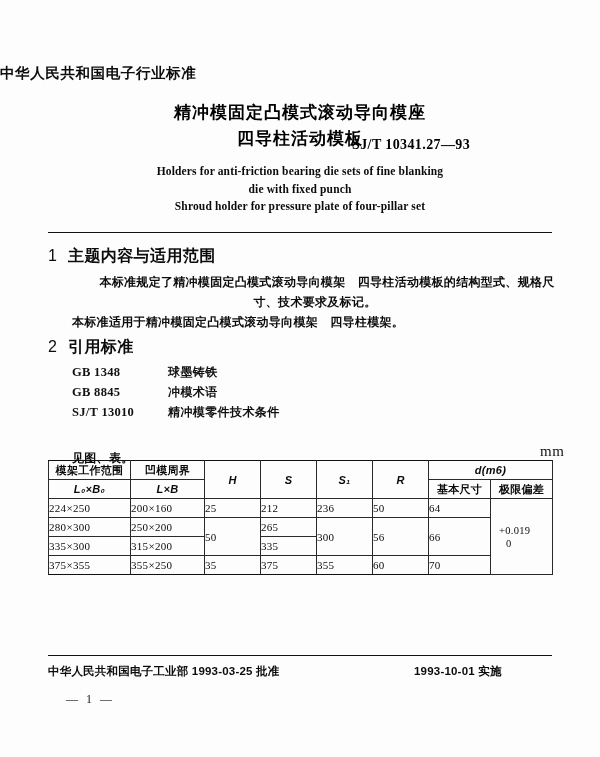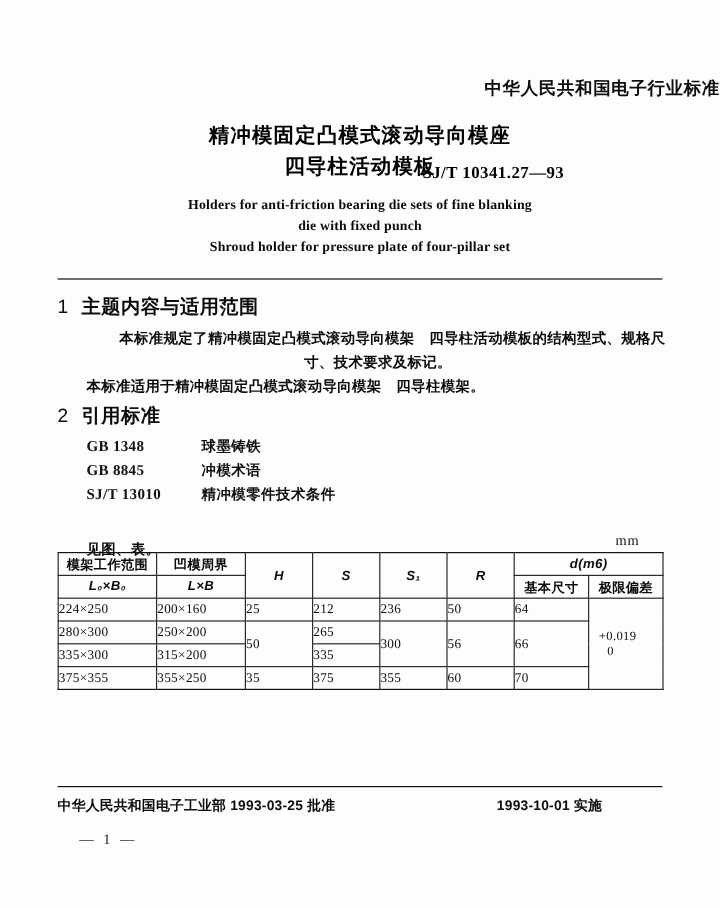--- a/index.html
+++ b/index.html
@@ -22,21 +22,21 @@
     height: 757px;
     background: #fdfdfd;
   }
 
   
   .org-line {
     position: absolute;
     top: 64px;
     left: 0;
     width: 600px;
-    text-align: right;
+    text-align: left;
     font-family: "Liberation Sans", "DejaVu Sans", sans-serif;
     font-size: 14.5px;
     font-weight: bold;
     letter-spacing: 0.6px;
     color: #0d0d0d;
   }
   .cn-title {
     position: absolute;
     top: 100px;
     left: 0;
@@ -136,23 +136,23 @@
     letter-spacing: 0.4px;
   }
 
   #sec3-head { top: 421px; left: 48px; }
   #sec3-p1   { top: 448px; left: 48px; text-indent: 24px; width: 300px; }
 
   
   .unit-mm {
     position: absolute;
     top: 443px;
-    left: 513px;
-    font-family: "Liberation Serif", "DejaVu Serif", serif;
-    font-size: 12px;
+    left: 540px;
+    font-family: "Liberation Serif", "DejaVu Serif", serif;
+    font-size: 15px;
     color: #111;
     letter-spacing: 0.5px;
   }
 
   
   .tbl-wrap {
     position: absolute;
     top: 460px;
     left: 48px;
     width: 504px;

